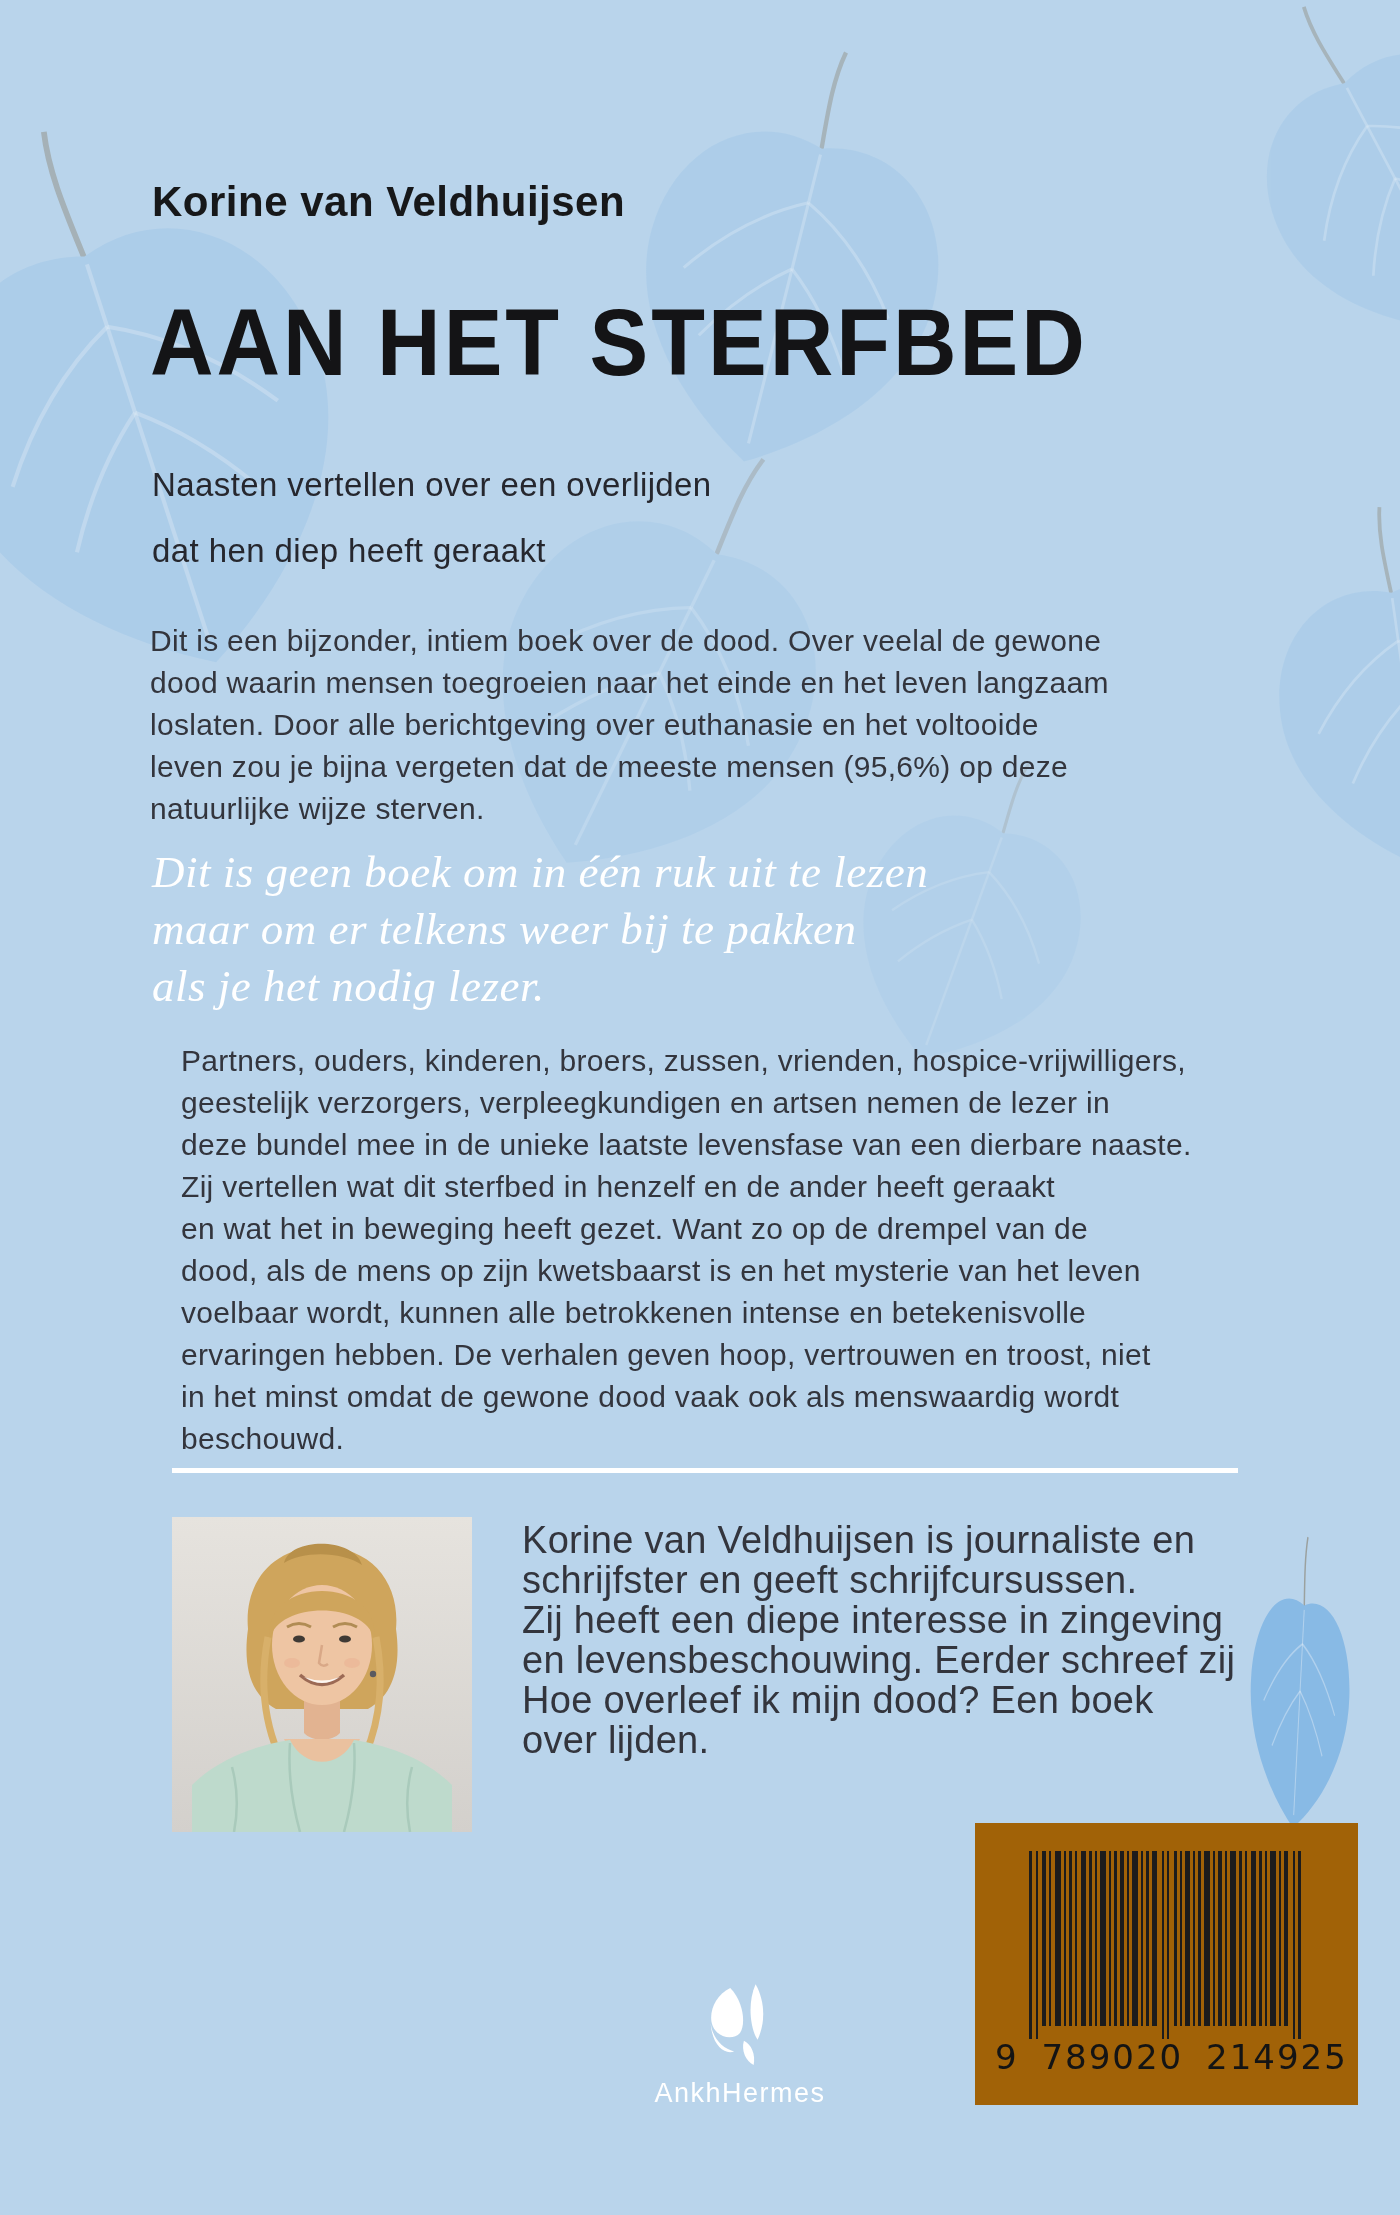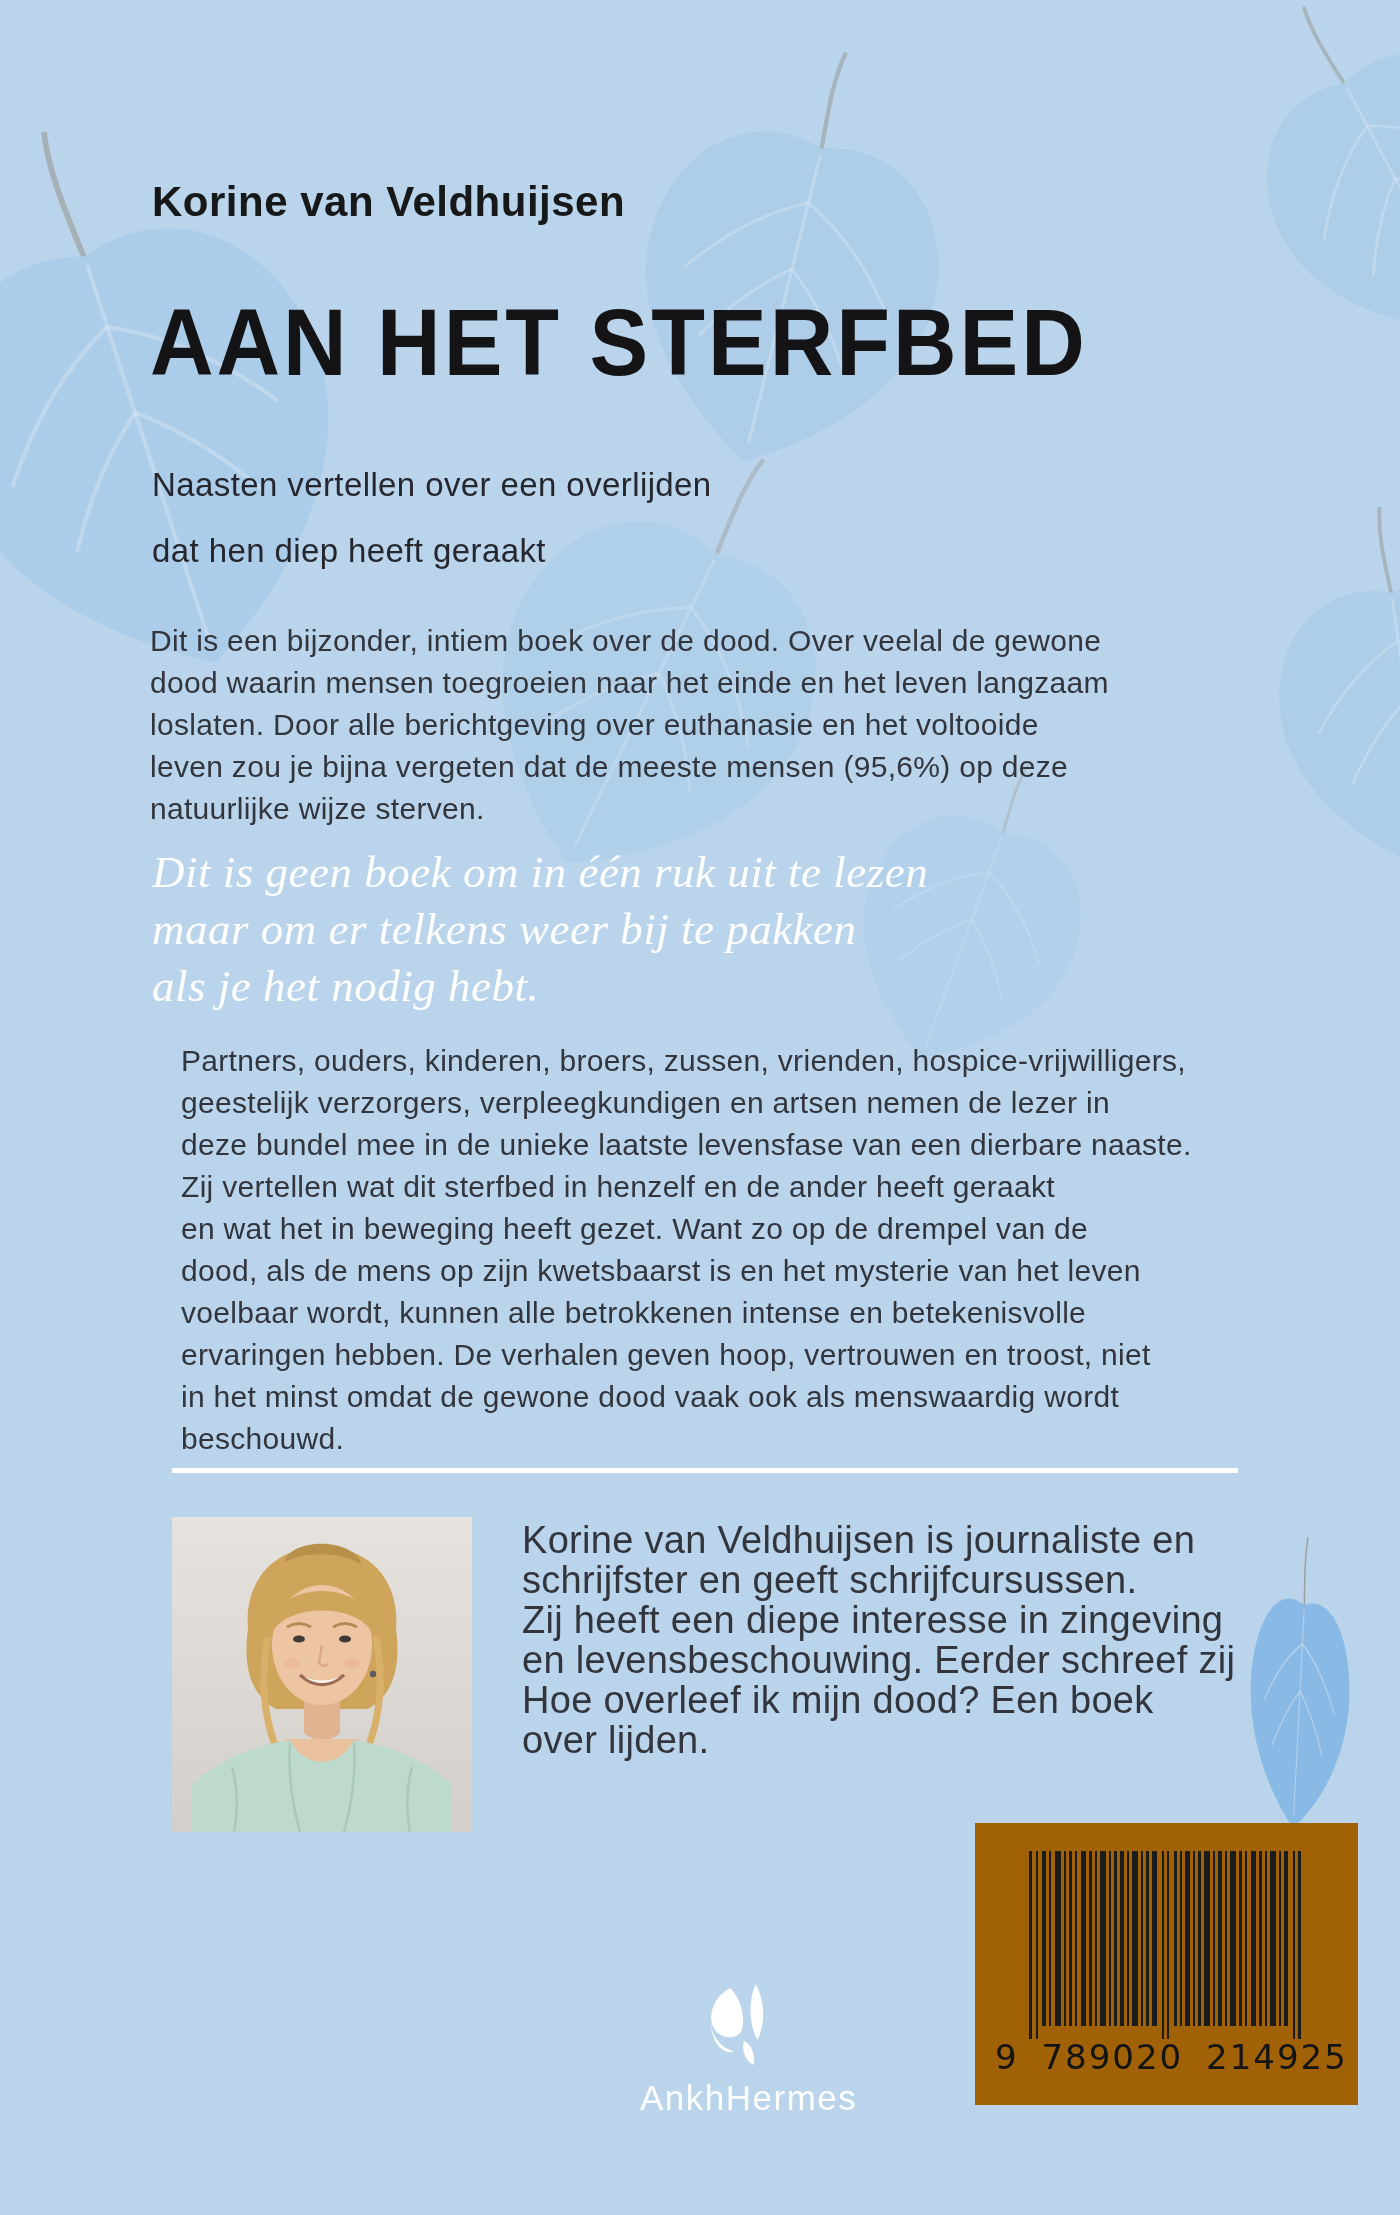--- a/index.html
+++ b/index.html
@@ -17,21 +17,21 @@
   .intro{left:150px;top:620px;font-size:30px;line-height:42px;color:#33353d;letter-spacing:.3px;}
   .quote{left:152px;top:844px;font-size:45px;line-height:57px;color:#ffffff;
          font-family:"Liberation Serif","DejaVu Serif",serif;font-style:italic;letter-spacing:.5px;}
   .body2{left:150px;top:1040px;font-size:30px;line-height:42px;color:#33353d;letter-spacing:.3px;margin-left:31px;}
   .divider{position:absolute;left:172px;top:1468px;width:1066px;height:5px;background:#ffffff;}
   .photo{position:absolute;left:172px;top:1517px;width:300px;height:315px;}
   .bio{left:522px;top:1520px;font-size:38px;line-height:40px;color:#33353d;letter-spacing:.3px;}
   .bio-italic{}
   .logo{position:absolute;left:640px;top:1984px;width:200px;text-align:center;color:#ffffff;}
   .logo svg{display:block;margin:0 auto;}
-  .logo-text{font-size:35px;letter-spacing:1.5px;margin-top:6px;color:#ffffff;}
+  .logo-text{font-size:27px;letter-spacing:1.5px;margin-top:6px;color:#ffffff;}
   .barcode-box{position:absolute;left:975px;top:1823px;width:383px;height:282px;background:#a16207;}
   .bars{position:absolute;left:54px;top:28px;}
   .isbn{position:absolute;left:20px;top:214px;width:343px;font-size:34px;color:#141414;
         font-family:"DejaVu Sans","Liberation Sans",sans-serif;letter-spacing:2px;word-spacing:10px;white-space:nowrap;}
 </style>
 </head>
 <body>
 
 <div class="cover">
 
@@ -62,21 +62,21 @@
   <div class="txt title">AAN HET STERFBED</div>
   <div class="txt subtitle">Naasten vertellen over een overlijden
 dat hen diep heeft geraakt</div>
   <div class="txt intro">Dit is een bijzonder, intiem boek over de dood. Over veelal de gewone
 dood waarin mensen toegroeien naar het einde en het leven langzaam
 loslaten. Door alle berichtgeving over euthanasie en het voltooide
 leven zou je bijna vergeten dat de meeste mensen (95,6%) op deze
 natuurlijke wijze sterven.</div>
   <div class="txt quote">Dit is geen boek om in één ruk uit te lezen
 maar om er telkens weer bij te pakken
-als je het nodig hebt.</div>
+als je het nodig lezer.</div>
   <div class="txt body2">Partners, ouders, kinderen, broers, zussen, vrienden, hospice-vrijwilligers,
 geestelijk verzorgers, verpleegkundigen en artsen nemen de lezer in
 deze bundel mee in de unieke laatste levensfase van een dierbare naaste.
 Zij vertellen wat dit sterfbed in henzelf en de ander heeft geraakt
 en wat het in beweging heeft gezet. Want zo op de drempel van de
 dood, als de mens op zijn kwetsbaarst is en het mysterie van het leven
 voelbaar wordt, kunnen alle betrokkenen intense en betekenisvolle
 ervaringen hebben. De verhalen geven hoop, vertrouwen en troost, niet
 in het minst omdat de gewone dood vaak ook als menswaardig wordt
 beschouwd.</div>

